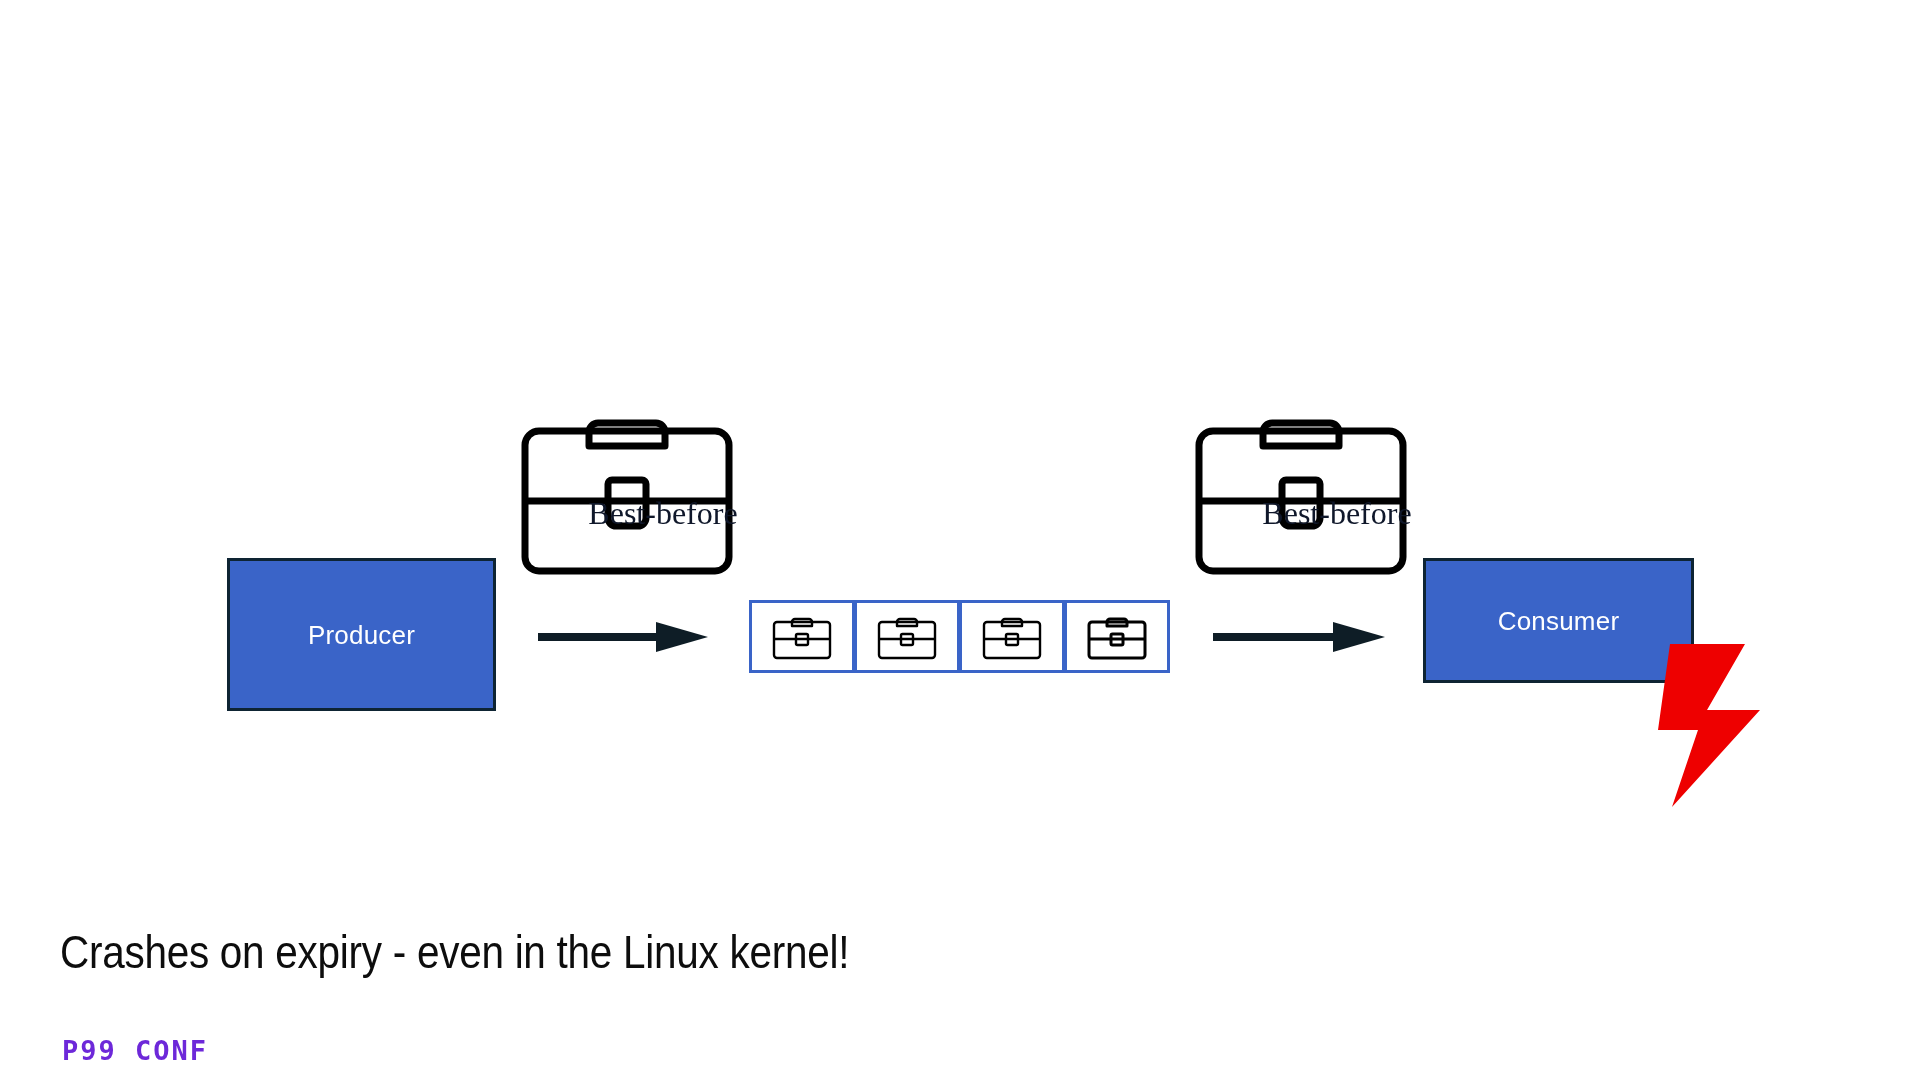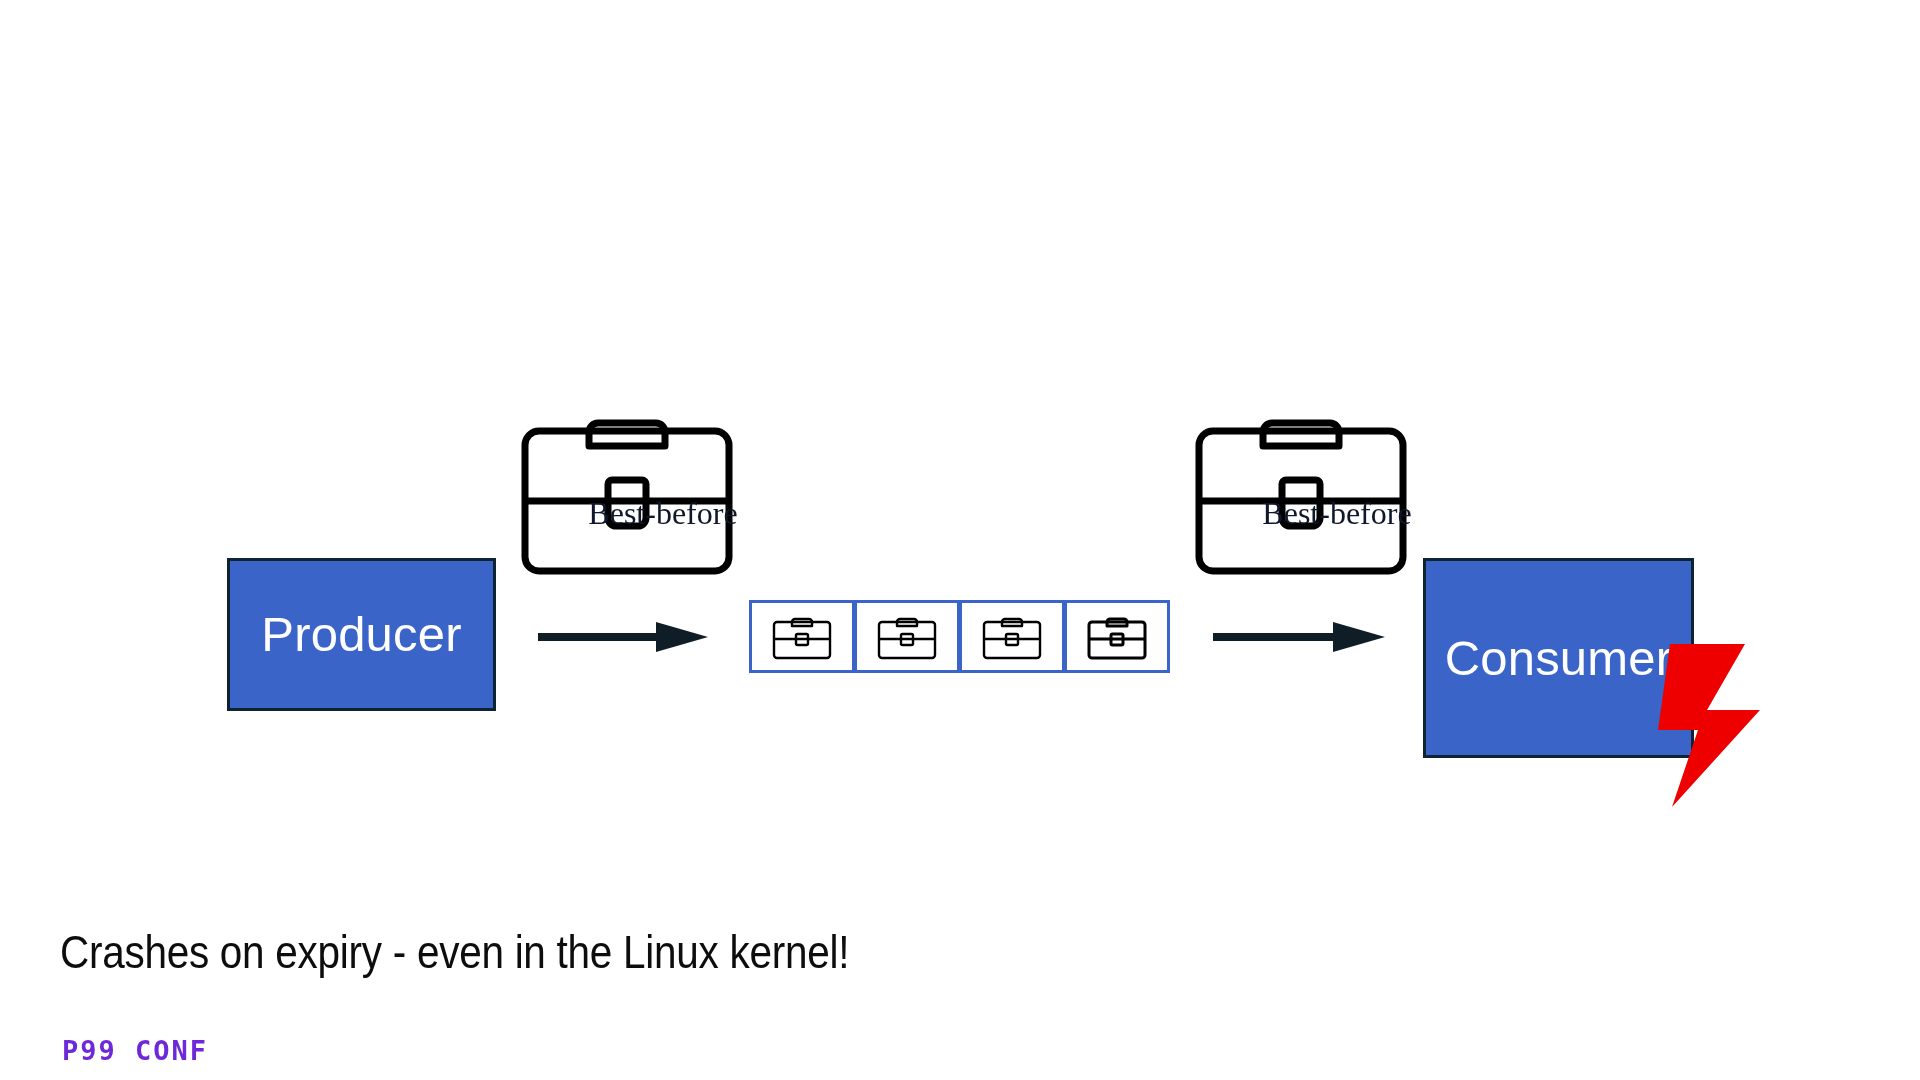--- a/index.html
+++ b/index.html
@@ -21,29 +21,29 @@
     background: #3A64C8;
     border: 3px solid #0E2433;
     box-sizing: border-box;
     display: flex;
     align-items: center;
     justify-content: center;
   }
   .proc-box .proc-label {
     color: #ffffff;
     font-family: "Liberation Sans", sans-serif;
-    font-size: 49px;
+    font-size: 26px;
     font-weight: 400;
     letter-spacing: 0.2px;
     line-height: 1;
     white-space: nowrap;
   }
 
   #producer-box { left: 227px; top: 558px; width: 269px; height: 153px; }
-  #consumer-box { left: 1423px; top: 558px; width: 271px; height: 200px; }
+  #consumer-box { left: 1423px; top: 558px; width: 271px; height: 125px; }
 
   
   .briefcase-large { position: absolute; width: 212px; height: 175px; }
   #briefcase-large-1 { left: 521px; top: 400px; }
   #briefcase-large-2 { left: 1195px; top: 400px; }
   .briefcase-large svg { display: block; width: 100%; height: 100%; overflow: visible; }
   .bf-label {
     position: absolute;
     left: 0;
     width: 100%;

